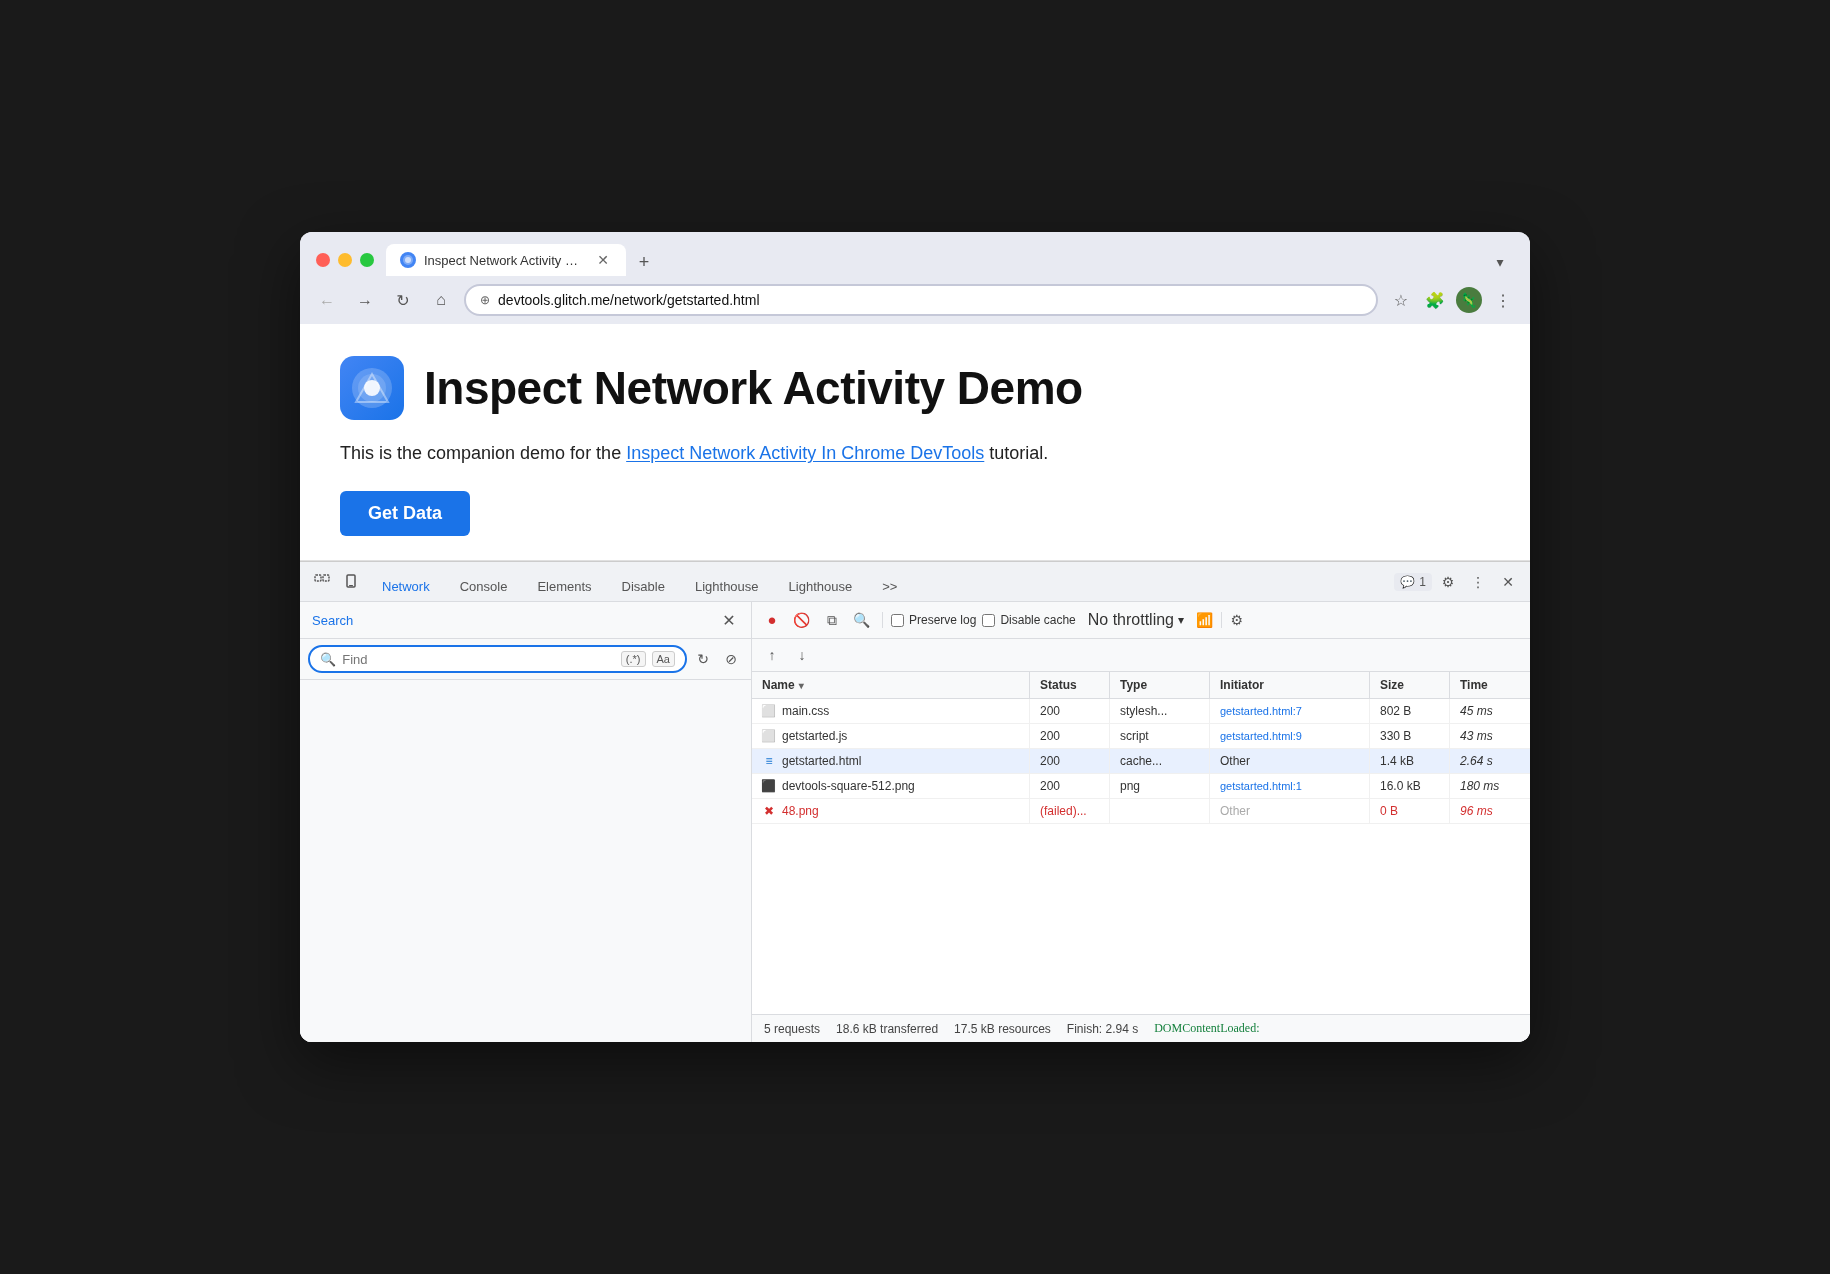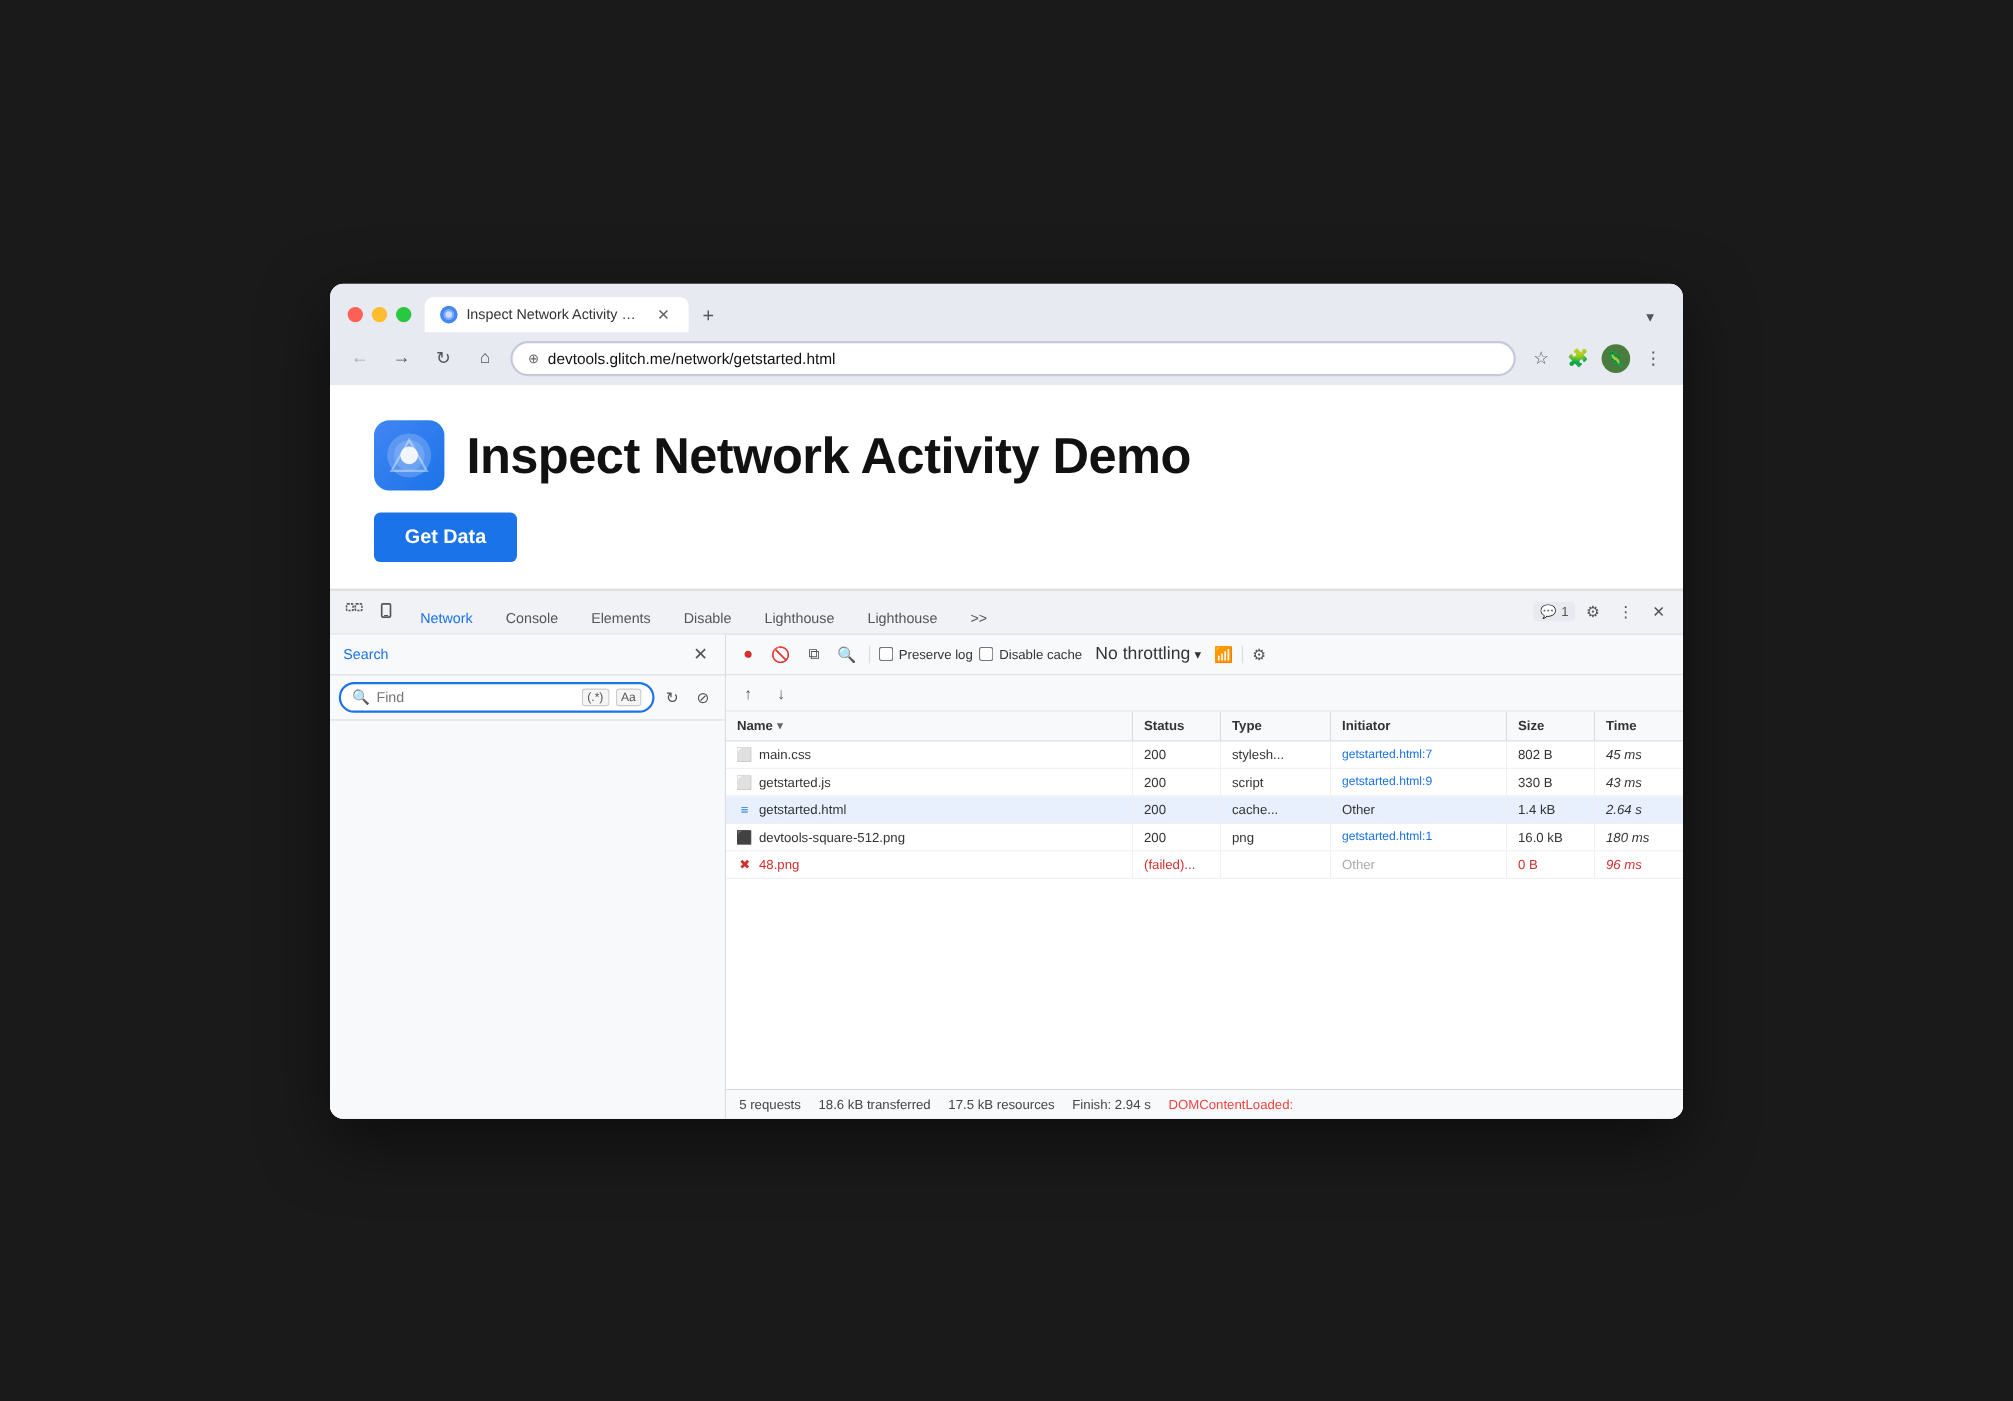--- a/index.html
+++ b/index.html
@@ -300,21 +300,21 @@
       background: #e8eaf0;
       border-radius: 4px;
       cursor: pointer;
     }
     
     .network-panel {
       display: flex;
       height: 440px;
     }
     .search-panel {
-      width: 360px;
+      width: 452px;
       border-right: 1px solid #dadce0;
       display: flex;
       flex-direction: column;
       background: #f8f9fa;
     }
     .search-header {
       display: flex;
       align-items: center;
       padding: 8px 12px;
       border-bottom: 1px solid #dadce0;
@@ -524,21 +524,21 @@
       display: flex;
       align-items: center;
       padding: 6px 12px;
       border-top: 1px solid #dadce0;
       background: #f8f9fa;
       font-size: 12px;
       color: #444;
       gap: 16px;
     }
     .status-item { white-space: nowrap; }
-    .status-link { color: #ef4444; cursor: pointer; }
+    .status-link { color: #15803d; cursor: pointer; font-family: Liberation Serif, serif; }
     
     .export-row {
       display: flex;
       align-items: center;
       padding: 4px 8px;
       gap: 6px;
       border-bottom: 1px solid #dadce0;
       background: #f8f9fa;
     }
   </style>
@@ -595,20 +595,23 @@
         <div class="chrome-logo">
           <svg width="44" height="44" viewBox="0 0 44 44">
             <circle cx="22" cy="22" r="20" fill="white" opacity="0.2"></circle>
             <circle cx="22" cy="22" r="14" fill="white" opacity="0.15"></circle>
             <circle cx="22" cy="22" r="8" fill="white" opacity="0.9"></circle>
             <path d="M22 8 L38 36 L6 36 Z" fill="none" stroke="white" stroke-width="2" opacity="0.4"></path>
           </svg>
         </div>
         <h1 class="page-title">Inspect Network Activity Demo</h1>
       </div>
+      <p class="page-description">
+        <span>This is the companion demo for the </span><a class="page-link">Inspect Network Activity In Chrome DevTools</a><span> tutorial.</span>
+      </p>
       <button class="get-data-btn">Get Data</button>
     </div>
 
     <div class="devtools">
 
       <div class="devtools-toolbar">
         <button class="devtools-icon-btn" title="Inspector">
           <svg width="16" height="16" viewBox="0 0 16 16" fill="none">
             <rect x="1" y="1" width="6" height="6" stroke="#555" stroke-width="1.5" rx="1" stroke-dasharray="2 1"></rect>
             <rect x="9" y="1" width="6" height="6" stroke="#555" stroke-width="1.5" rx="1" stroke-dasharray="2 1"></rect>

